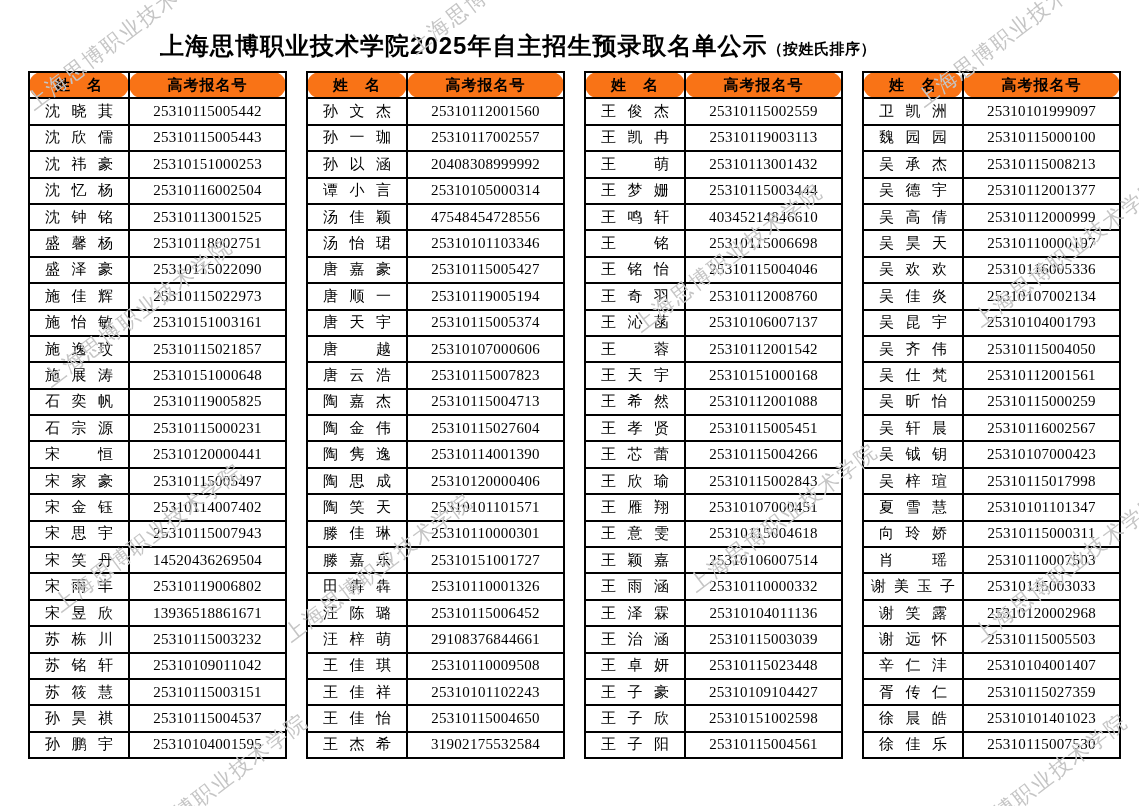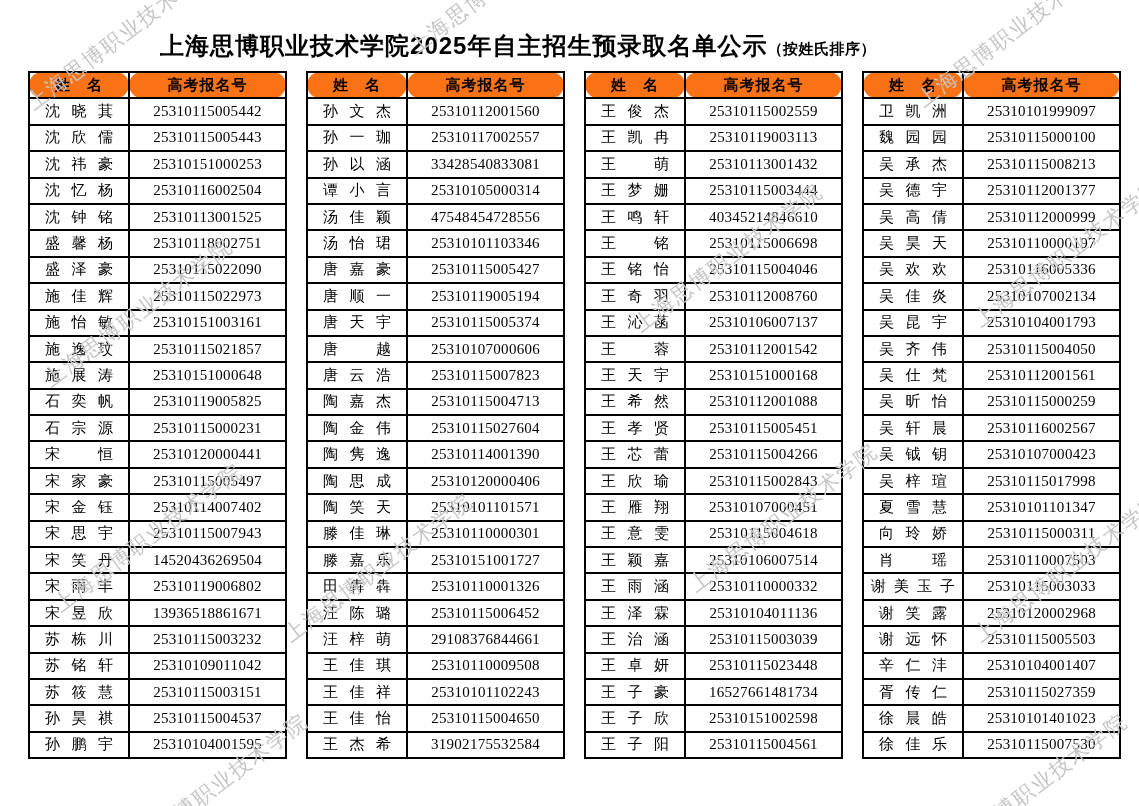--- a/index.html
+++ b/index.html
@@ -366,21 +366,21 @@
           <td class="id-cell">25310117002557</td>
         </tr>
         <tr>
           <td>
             <div class="nm">
               <span>孙</span>
               <span>以</span>
               <span>涵</span>
             </div>
           </td>
-          <td class="id-cell">33428540833081</td>
+          <td class="id-cell">20408308999992</td>
         </tr>
         <tr>
           <td>
             <div class="nm">
               <span>谭</span>
               <span>小</span>
               <span>言</span>
             </div>
           </td>
           <td class="id-cell">25310105000314</td>
@@ -826,21 +826,21 @@
           <td class="id-cell">25310115023448</td>
         </tr>
         <tr>
           <td>
             <div class="nm">
               <span>王</span>
               <span>子</span>
               <span>豪</span>
             </div>
           </td>
-          <td class="id-cell">16527661481734</td>
+          <td class="id-cell">25310109104427</td>
         </tr>
         <tr>
           <td>
             <div class="nm">
               <span>王</span>
               <span>子</span>
               <span>欣</span>
             </div>
           </td>
           <td class="id-cell">25310151002598</td>

